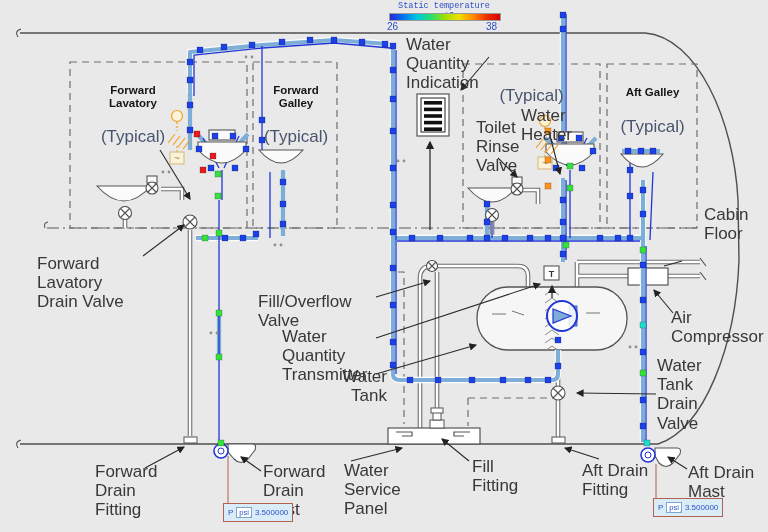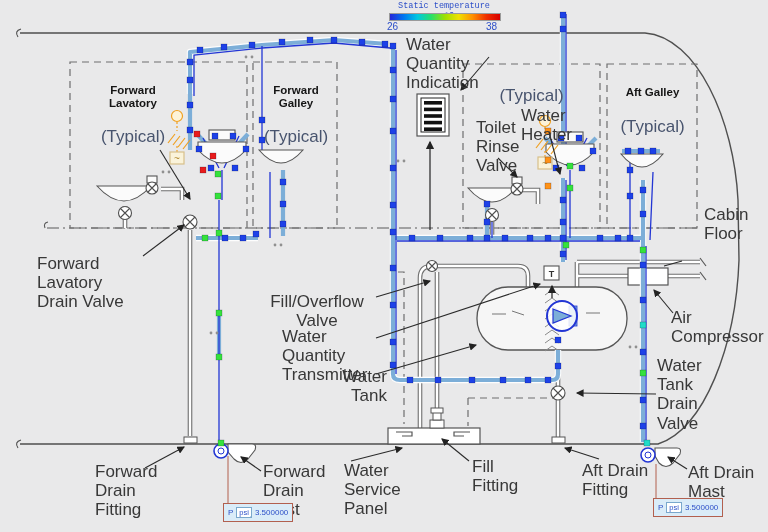--- a/index.html
+++ b/index.html
@@ -6,21 +6,21 @@
   .stage{
     position:relative;width:768px;height:532px;overflow:hidden;
     background:var(--background,#e9e9ea);
     font-family:"Liberation Sans","DejaVu Sans",sans-serif;
   }
   .stage svg{position:absolute;left:0;top:0;z-index:1;}
   .lbl{
     position:absolute;z-index:2;white-space:pre-line;
     font-size:17px;line-height:1.13;color:var(--label,#383838);
   }
-  .r{text-align:center;}
+  .r{text-align:left;}
   .station{position:absolute;z-index:2;text-align:center;white-space:pre-line;}
   .st-title{display:block;font-weight:bold;font-size:11.5px;line-height:1.1;color:var(--title,#151515);white-space:pre-line;}
   .st-typ{display:block;font-size:17px;line-height:1.15;color:var(--typical,#48546e);}
   .legend-title{position:absolute;z-index:2;font-size:8.5px;color:var(--legend_text,#2d4fc8);text-align:center;font-family:Liberation Mono, monospace;}
   .legend-bar{
     position:absolute;z-index:2;height:6px;border:1px solid #9a9a9a;
     background:linear-gradient(to right,#2727d8,#0077f0,#00c8e0,#28e06a,#9fe000,#efe000,#ff9000,#f03000,#d80000);
   }
   .legend-tick{position:absolute;z-index:2;font-size:10px;color:var(--legend_text,#2d4fc8);}
   .readout{

